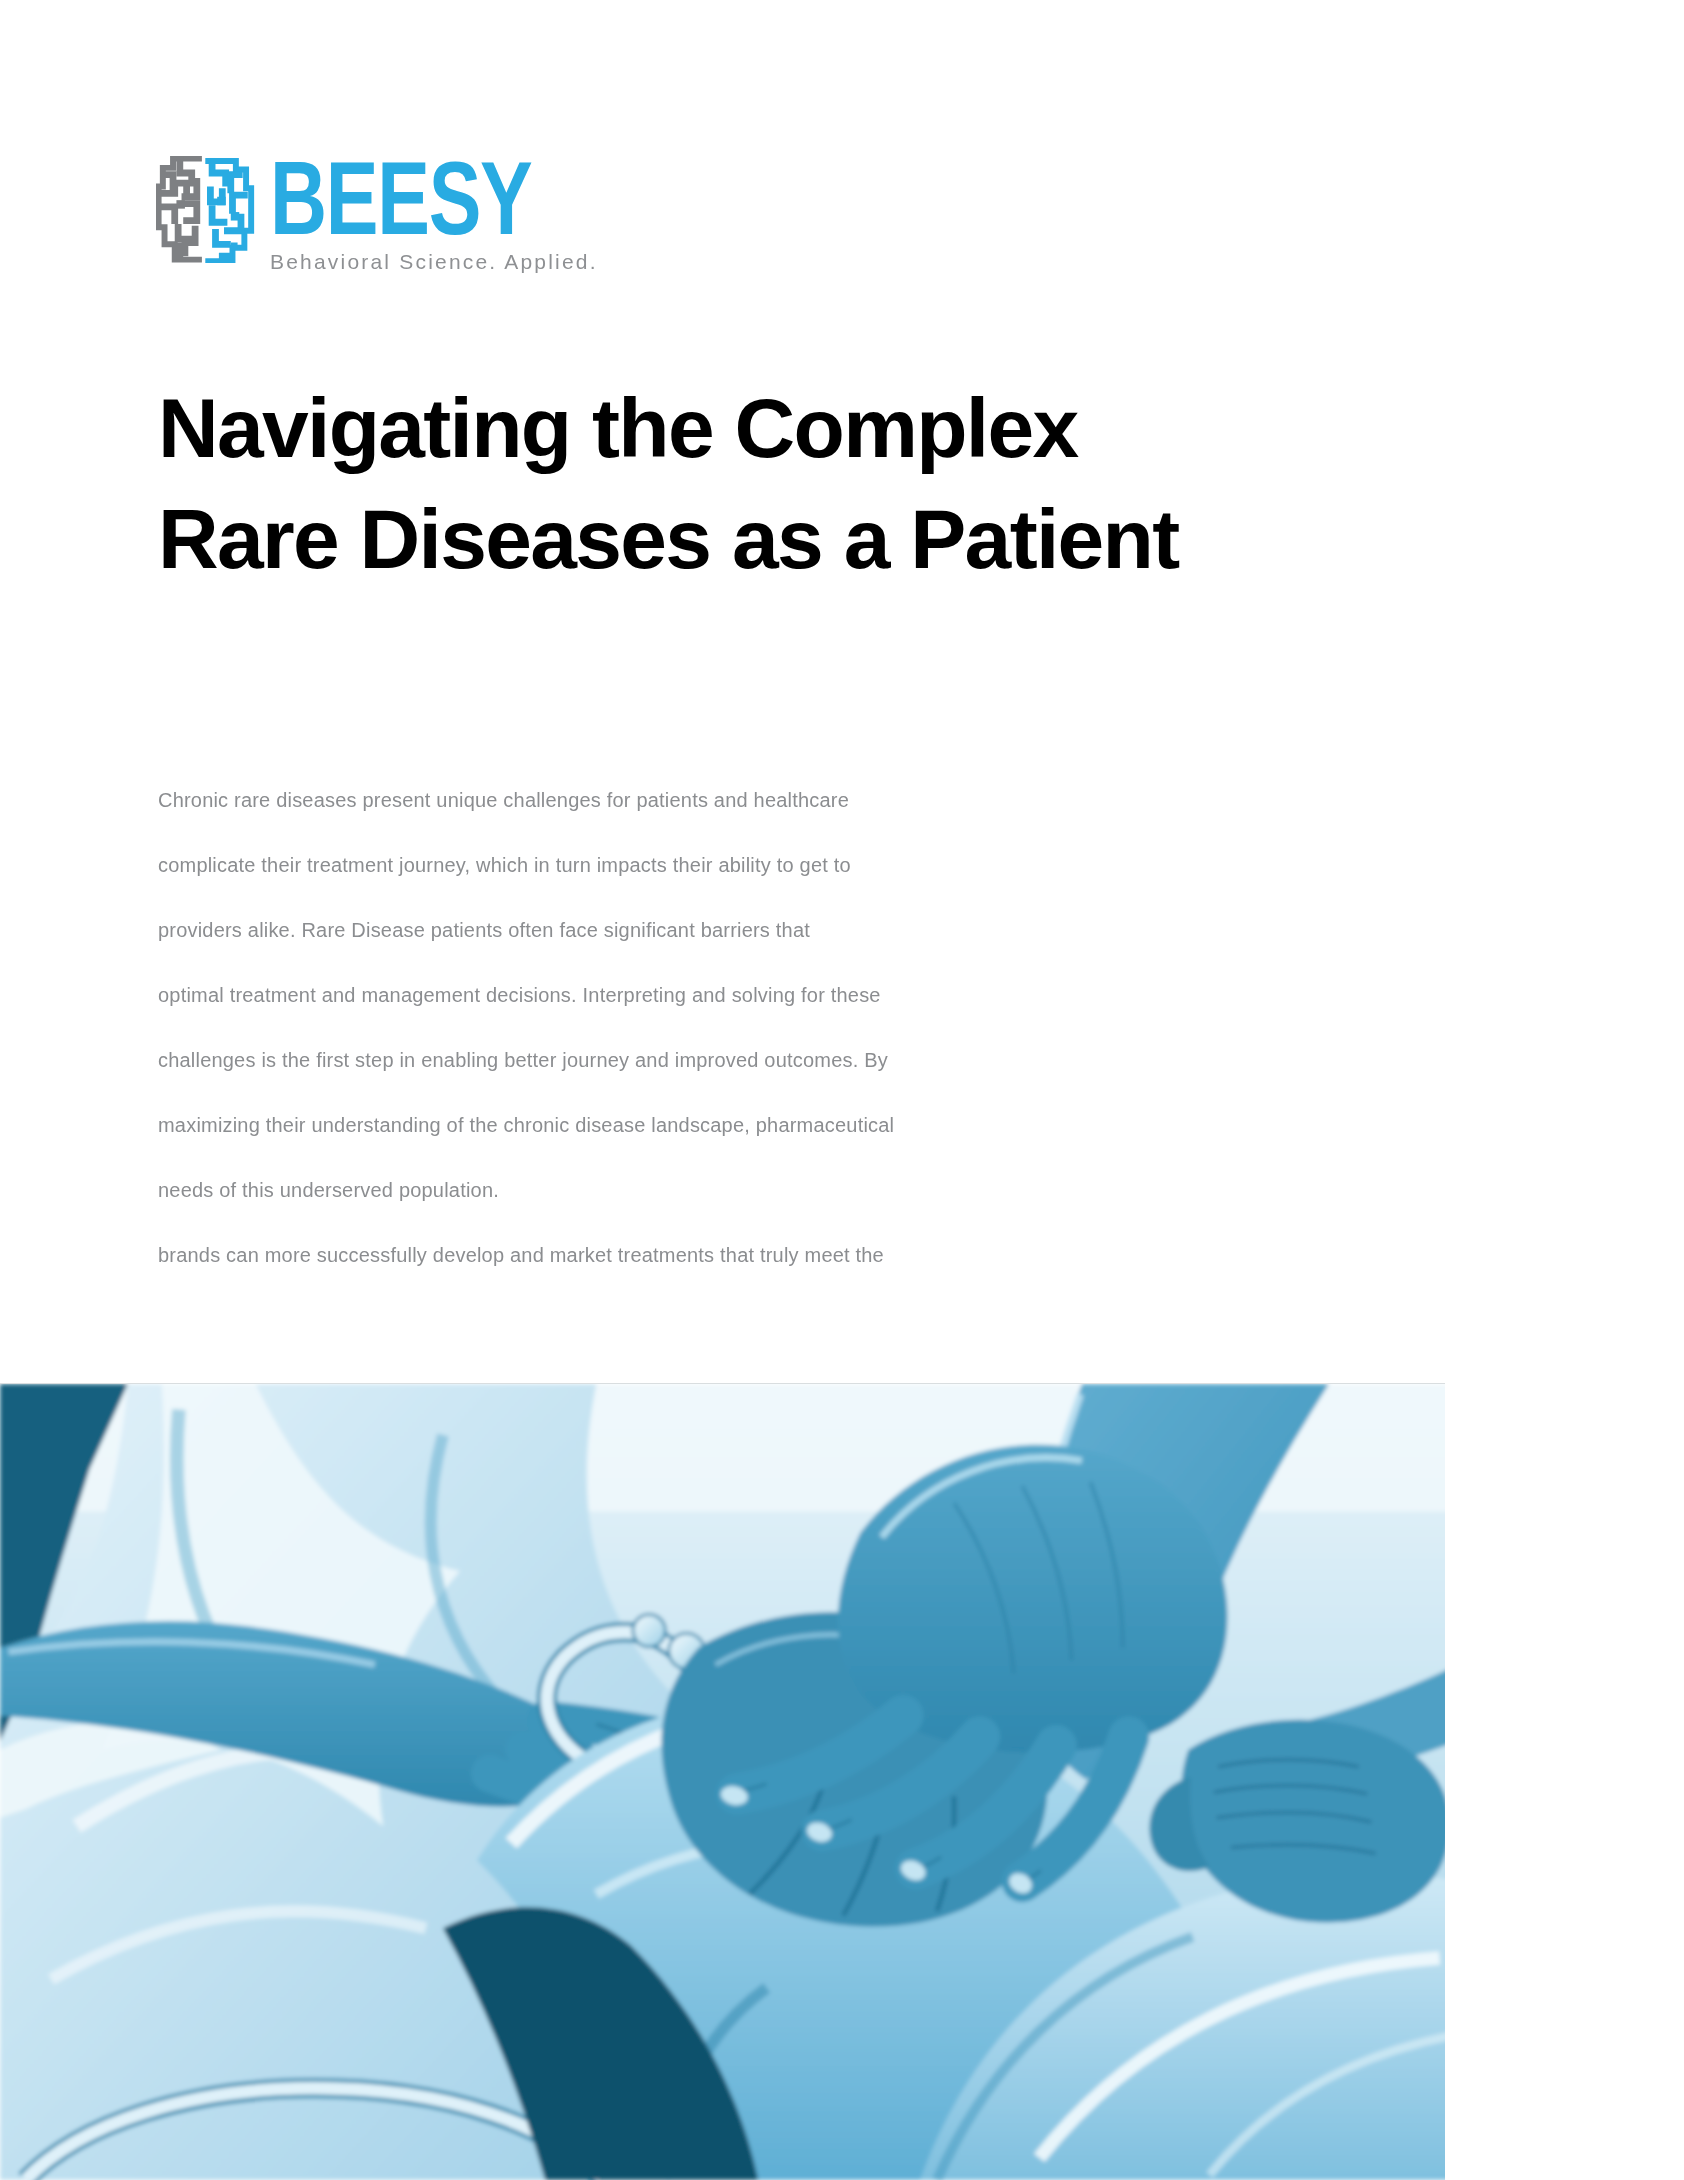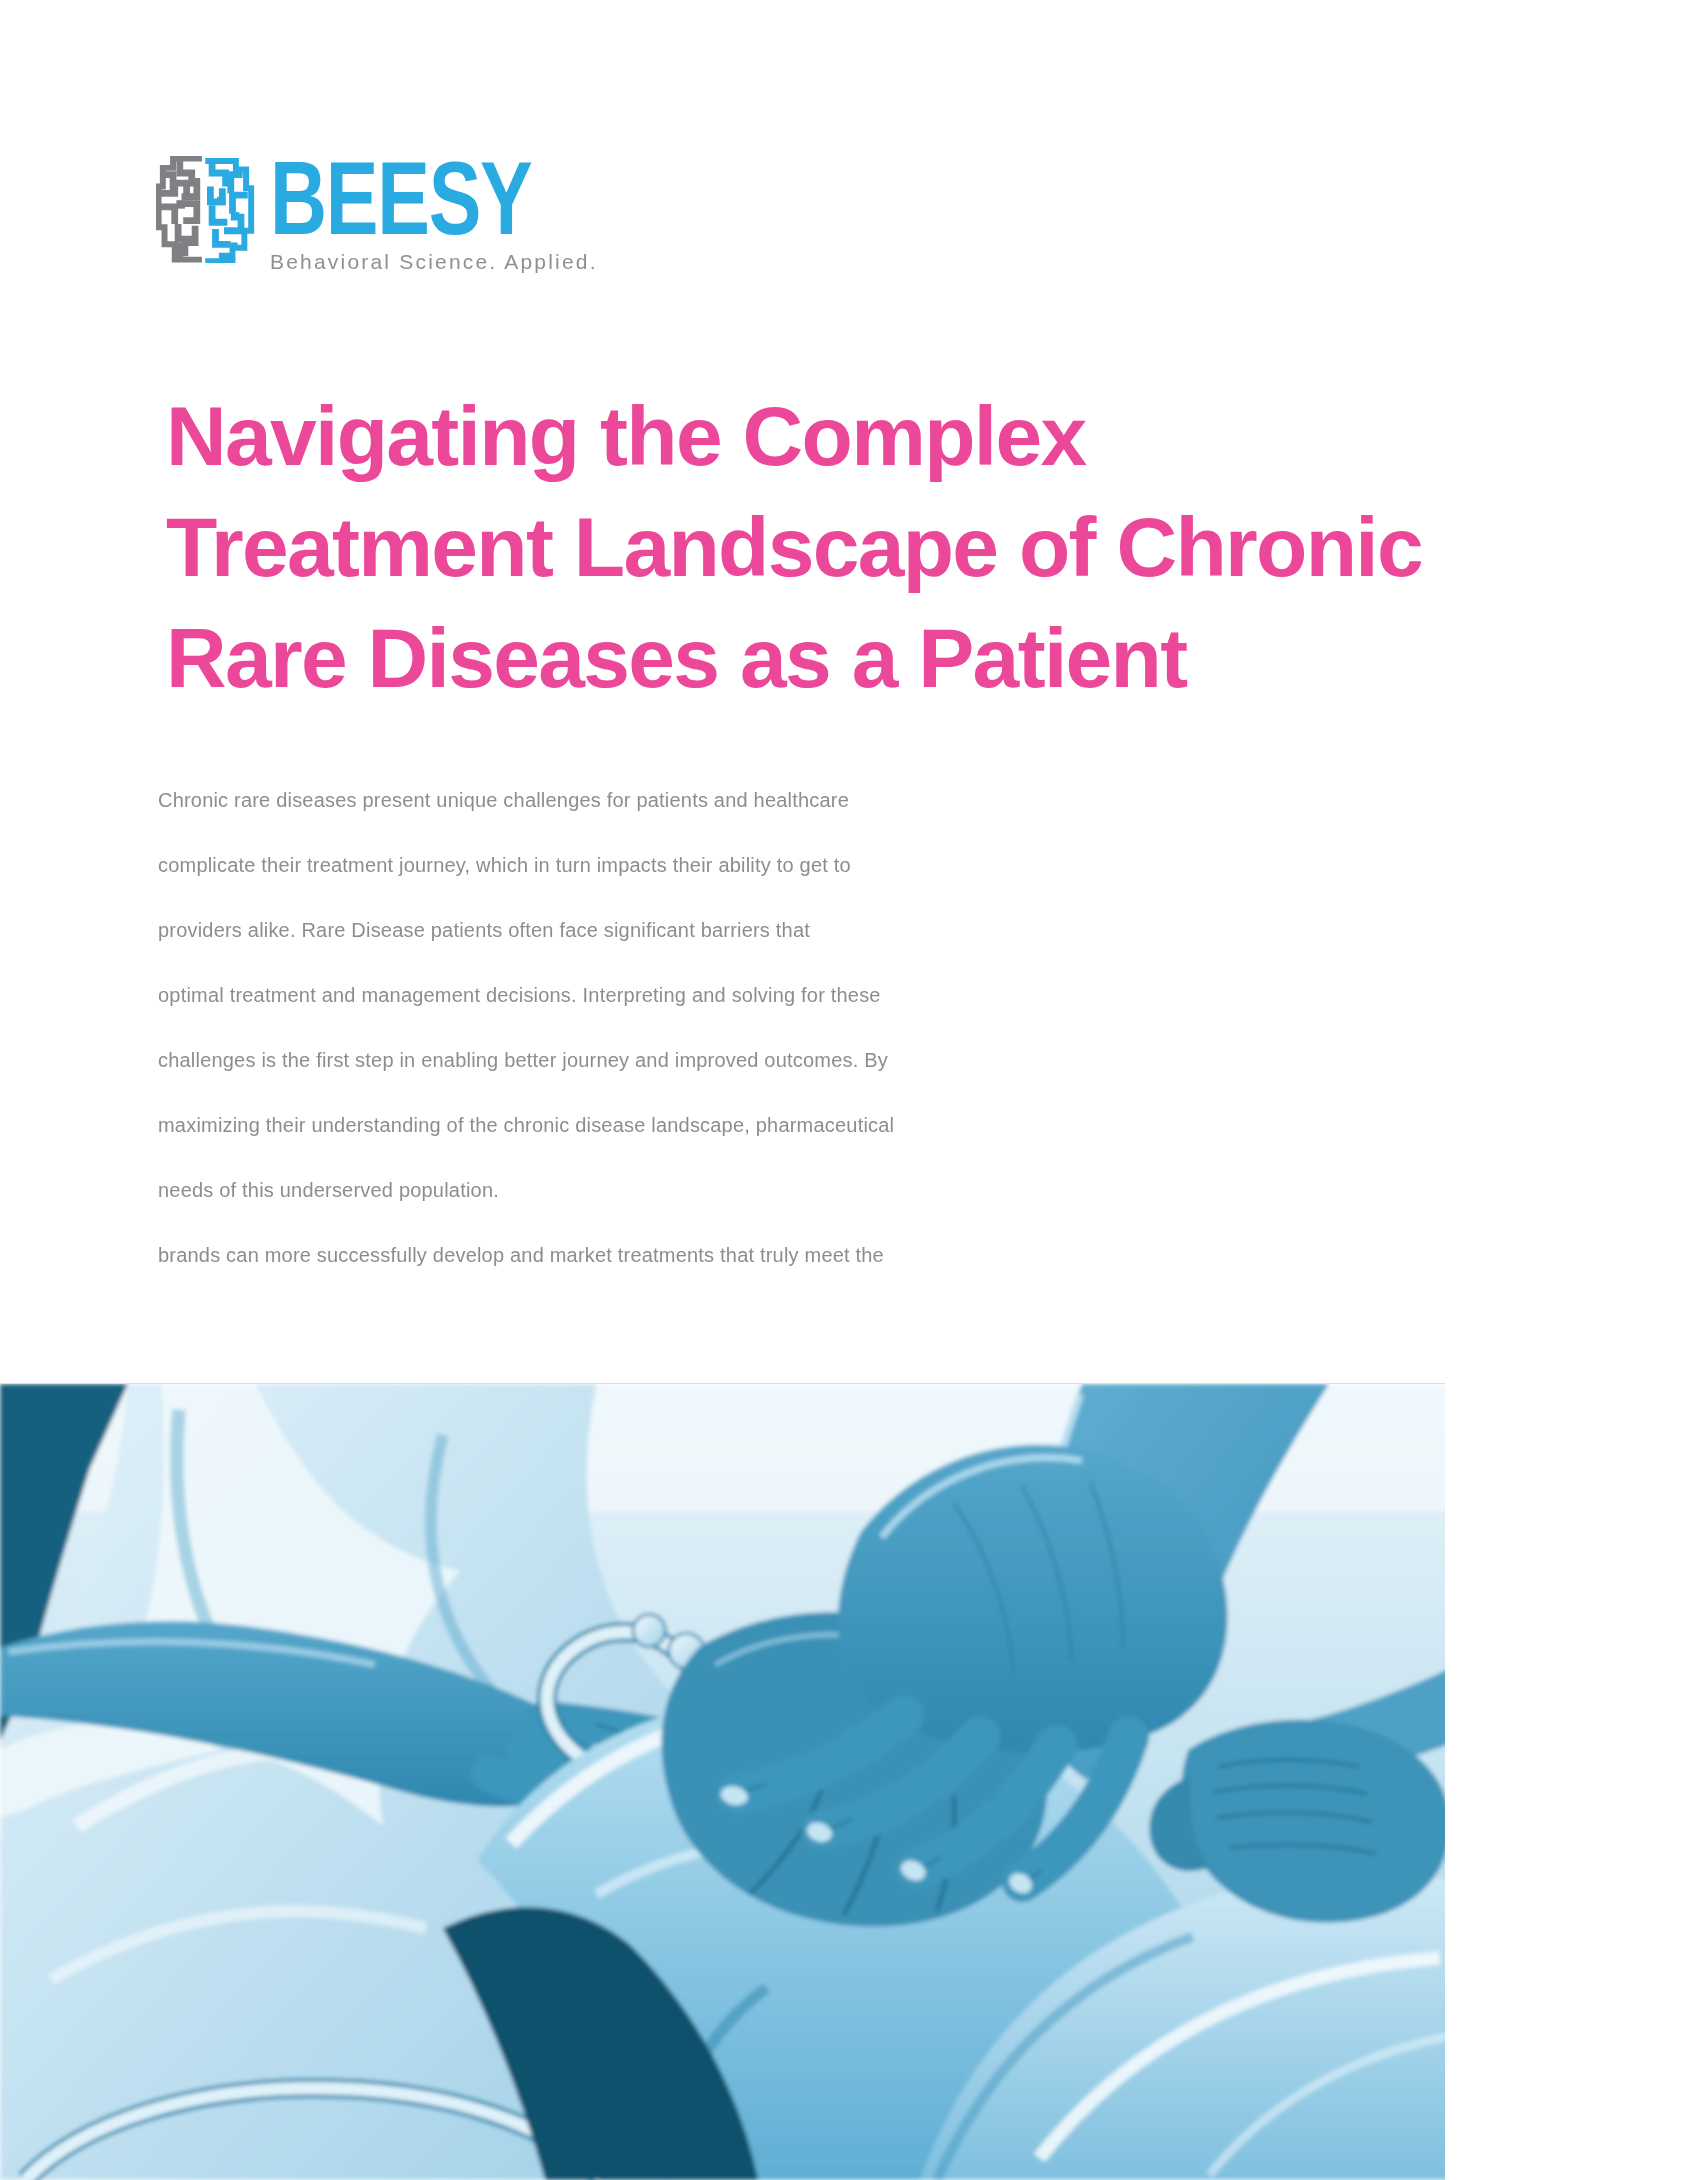--- a/index.html
+++ b/index.html
@@ -6,22 +6,22 @@
   .page{position:relative;width:1445px;height:2181px;background:#ffffff;overflow:hidden;
         font-family:"Liberation Sans", sans-serif;}
   
   .logo{position:absolute;left:156px;top:156px;display:flex;gap:12px;align-items:flex-start;}
   .brain-svg{display:block;}
   .logo-text{padding-top:1.7px;}
   .wordmark{font-weight:bold;font-size:104px;line-height:0.78;letter-spacing:-1.7px;
             color:#29ABE2;transform:scaleX(.76);transform-origin:left top;white-space:nowrap;}
   .tagline{margin-top:11px;font-size:21px;letter-spacing:2.2px;color:#8E9093;white-space:nowrap;}
   
-  .headline{position:absolute;left:158px;top:373px;margin:8px;font-weight:bold;
-            font-size:84px;line-height:111px;letter-spacing:-1.7px;color:#ec4899;white-space:nowrap;}
+  .headline{position:absolute;left:158px;top:373px;margin:0;font-weight:bold;
+            font-size:84px;line-height:111px;letter-spacing:-1.7px;color:#000000;white-space:nowrap;}
   .headline span{display:block;}
   
   .intro{position:absolute;left:158px;top:768px;font-size:20px;line-height:65px;
          color:#8B8D90;letter-spacing:0.2px;white-space:nowrap;}
   
   .hero{position:absolute;left:0;top:1383px;width:1685px;height:797px;margin:0;
         border-top:0.9px solid #D9DEE0;box-sizing:border-box;}
   .hero svg{display:block;width:100%;height:100%;}
 </style>
 </head>
@@ -77,21 +77,20 @@
       <rect x="88" y="66" width="10" height="10" fill="#29ABE2"></rect>
     </svg>
     <div class="logo-text">
       <div class="wordmark">BEESY</div>
       <div class="tagline">Behavioral Science. Applied.</div>
     </div>
   </header>
 
   <h1 class="headline">
     <span>Navigating the Complex</span>
-    <span>Treatment Landscape of Chronic</span>
     <span>Rare Diseases as a Patient</span>
   </h1>
 
   <div class="intro">
     <div>Chronic rare diseases present unique challenges for patients and healthcare</div>
     <div>complicate their treatment journey, which in turn impacts their ability to get to</div>
     <div>providers alike. Rare Disease patients often face significant barriers that</div>
     <div>optimal treatment and management decisions. Interpreting and solving for these</div>
     <div>challenges is the first step in enabling better journey and improved outcomes. By</div>
     <div>maximizing their understanding of the chronic disease landscape, pharmaceutical</div>

